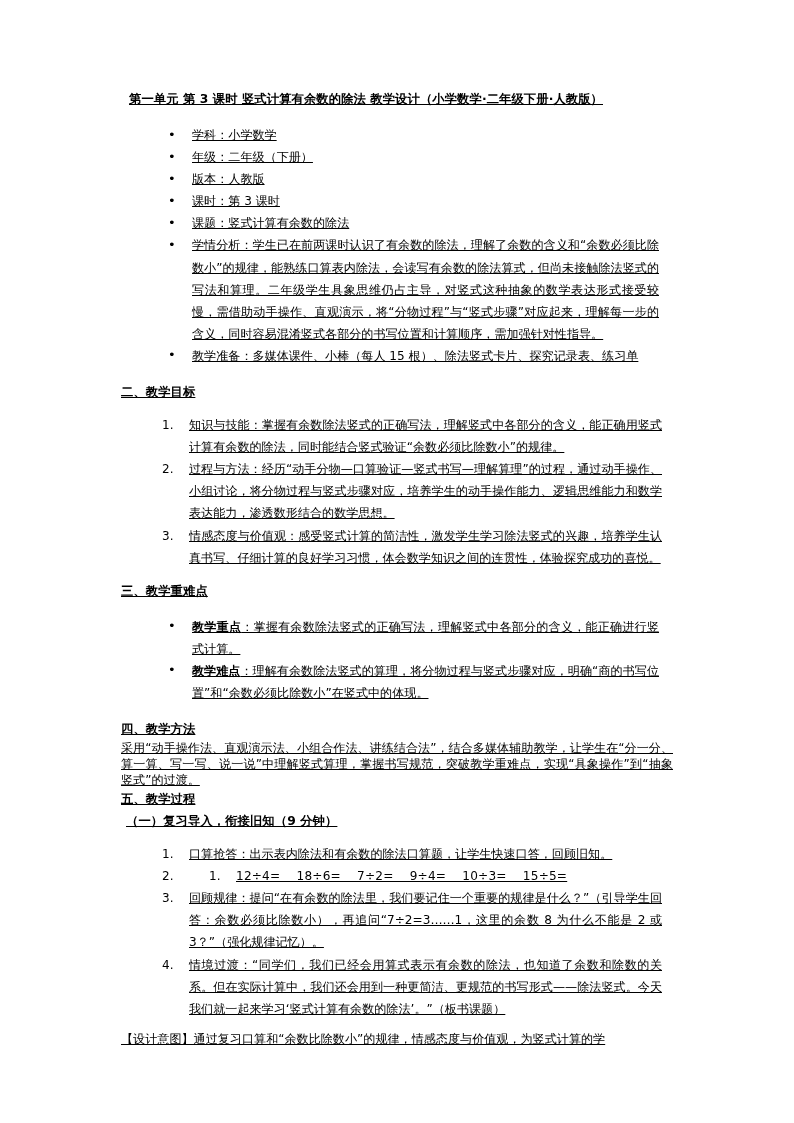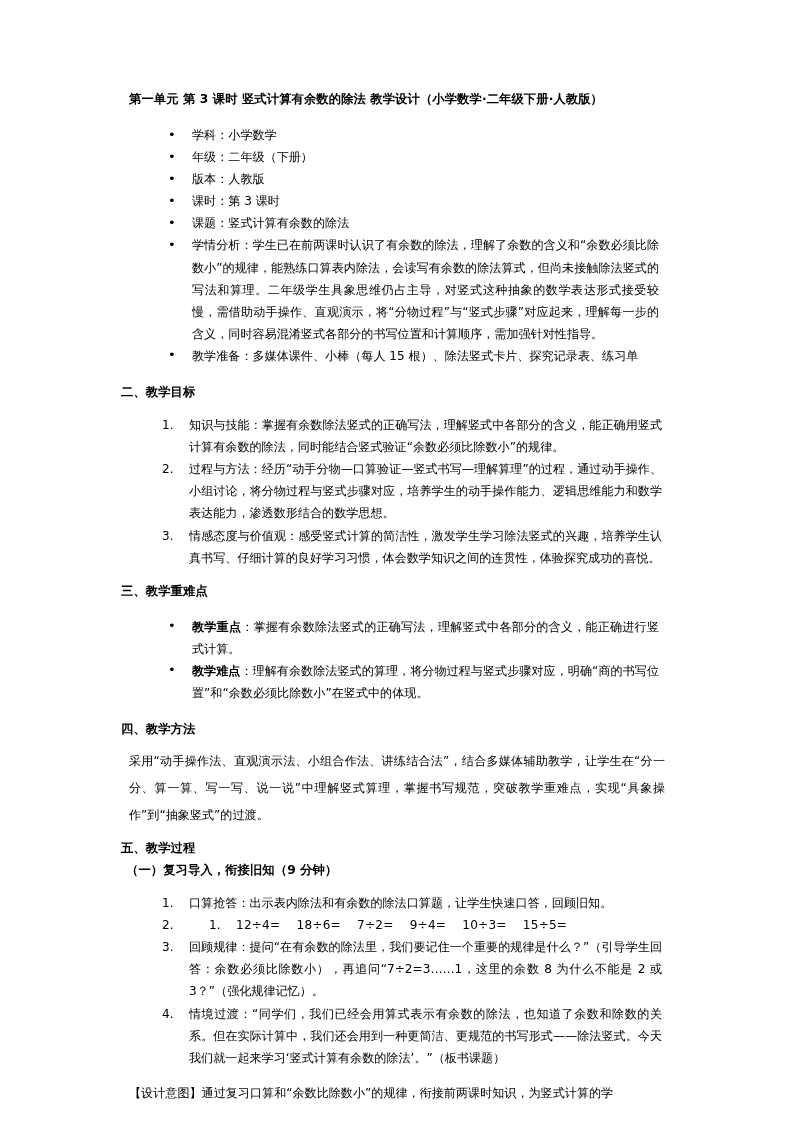--- a/index.html
+++ b/index.html
@@ -13,20 +13,21 @@
     font-family: "DejaVu Sans", "Liberation Sans", sans-serif;
     color: #000000;
     overflow: hidden;
   }
   .page {
     position: relative;
     width: 794px;
     height: 855px;
     box-sizing: border-box;
     padding: 88px 121px 0 121px;
+    text-decoration: underline;
   }
   .doc {
     width: 552px;
     font-size: 12.1px;
     line-height: 22.1px;
   }
 
   
   .doc-title {
     font-weight: bold;
@@ -47,22 +48,22 @@
   .sub-h {
     font-weight: bold;
     font-size: 12.3px;
     line-height: 22px;
     margin: 0 0 0 5px;
     letter-spacing: 0.1px;
   }
 
   
   .para {
-    margin: 8px;
-    line-height: 27px;
+    margin: 0;
+    line-height: 16px;
     text-align: justify;
     text-justify: inter-ideograph;
   }
 
   
   ul.blist {
     list-style: none;
     margin: 14px;
     padding: 0;
   }
@@ -172,16 +173,16 @@
       <li>口算抢答：出示表内除法和有余数的除法口算题，让学生快速口答，回顾旧知。</li>
       <li>
         <span></span>
         <ol class="nlist-inner">
           <li class="mathline">12÷4=    18÷6=    7÷2=    9÷4=    10÷3=    15÷5=</li>
         </ol>
       </li>
       <li>回顾规律：提问“在有余数的除法里，我们要记住一个重要的规律是什么？”（引导学生回答：余数必须比除数小），再追问“7÷2=3……1，这里的余数 8 为什么不能是 2 或 3？”（强化规律记忆）。</li>
       <li>情境过渡：“同学们，我们已经会用算式表示有余数的除法，也知道了余数和除数的关系。但在实际计算中，我们还会用到一种更简洁、更规范的书写形式——除法竖式。今天我们就一起来学习‘竖式计算有余数的除法’。”（板书课题）</li>
     </ol>
-    <p class="para">【设计意图】通过复习口算和“余数比除数小”的规律，衔接前两课时知识，为竖式计算的学</p>
+    <p class="para">【设计意图】通过复习口算和“余数比除数小”的规律，情感态度与价值观，为竖式计算的学</p>
 
   </div>
 </div>
 
 </body></html>

